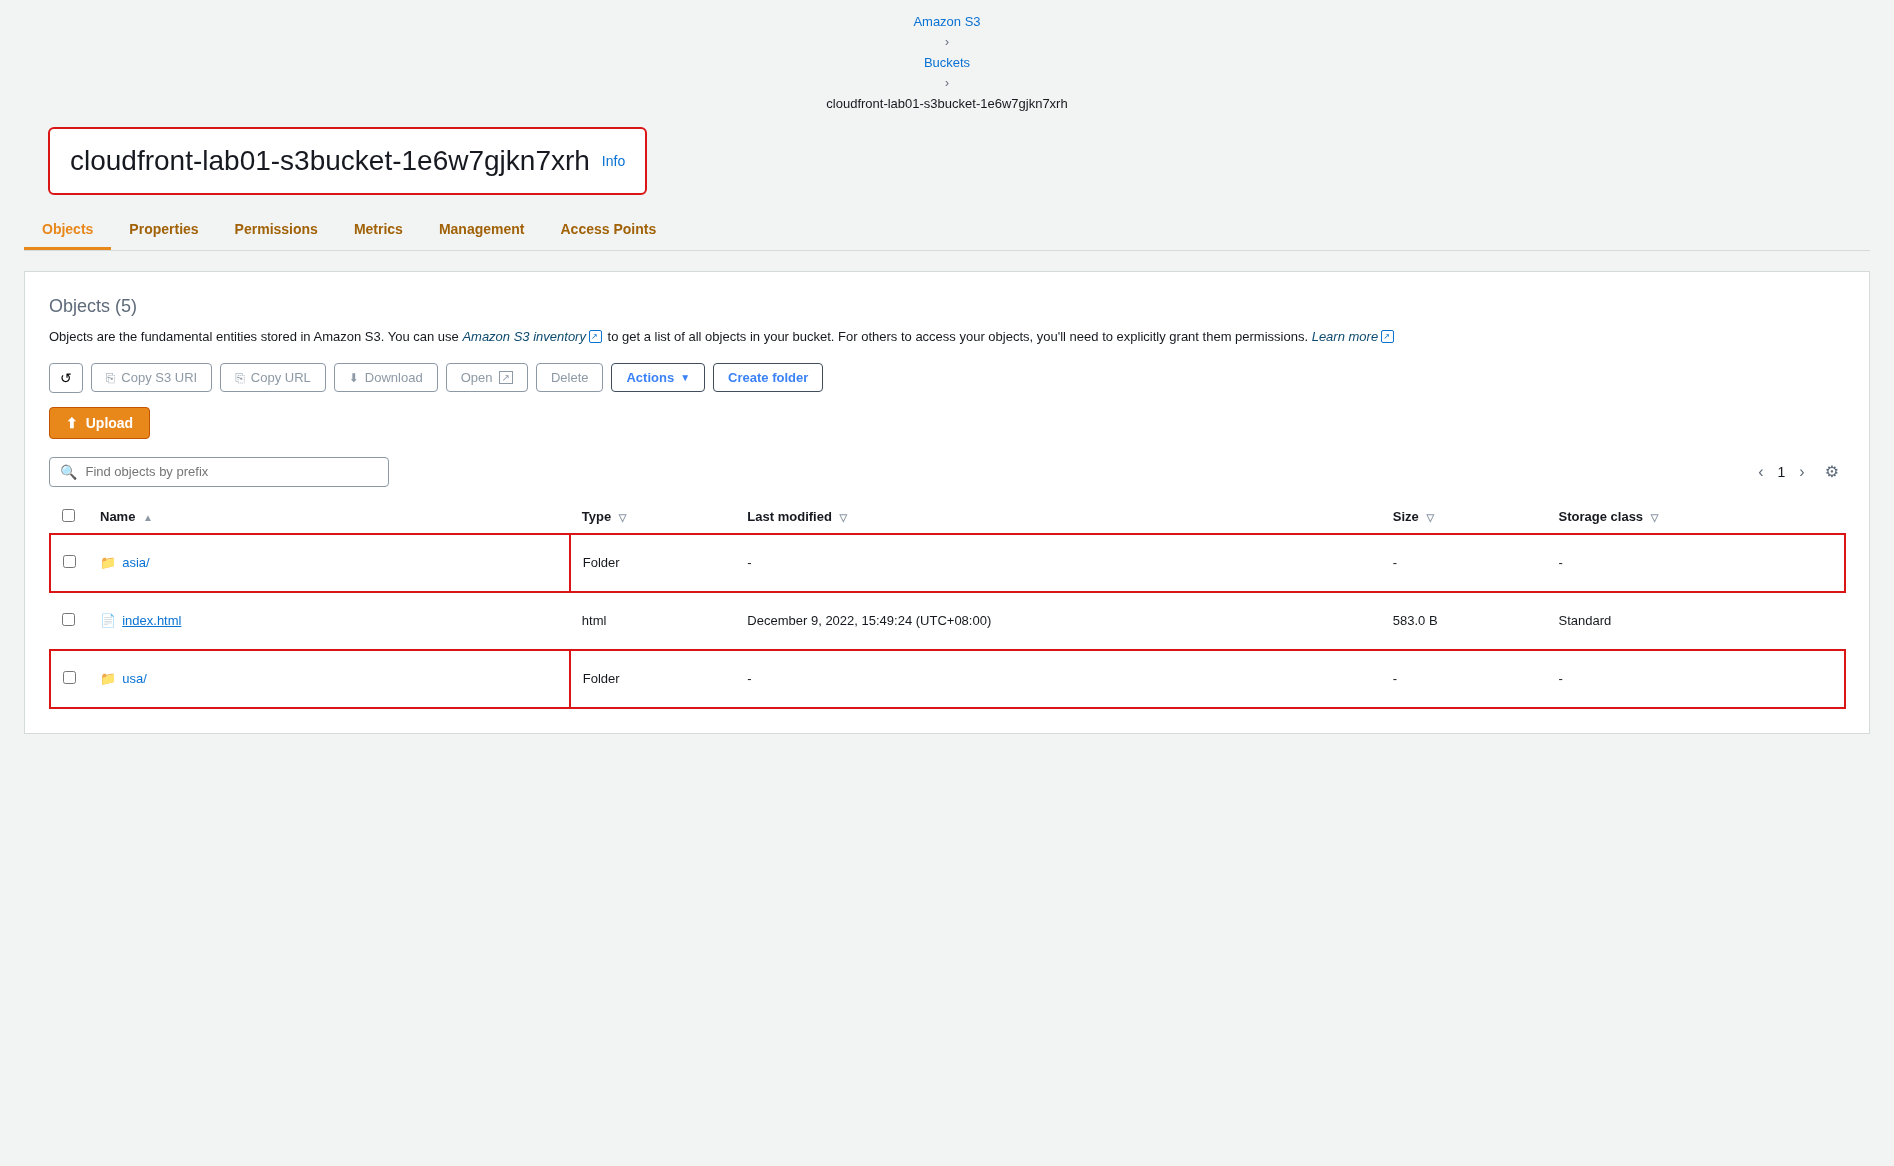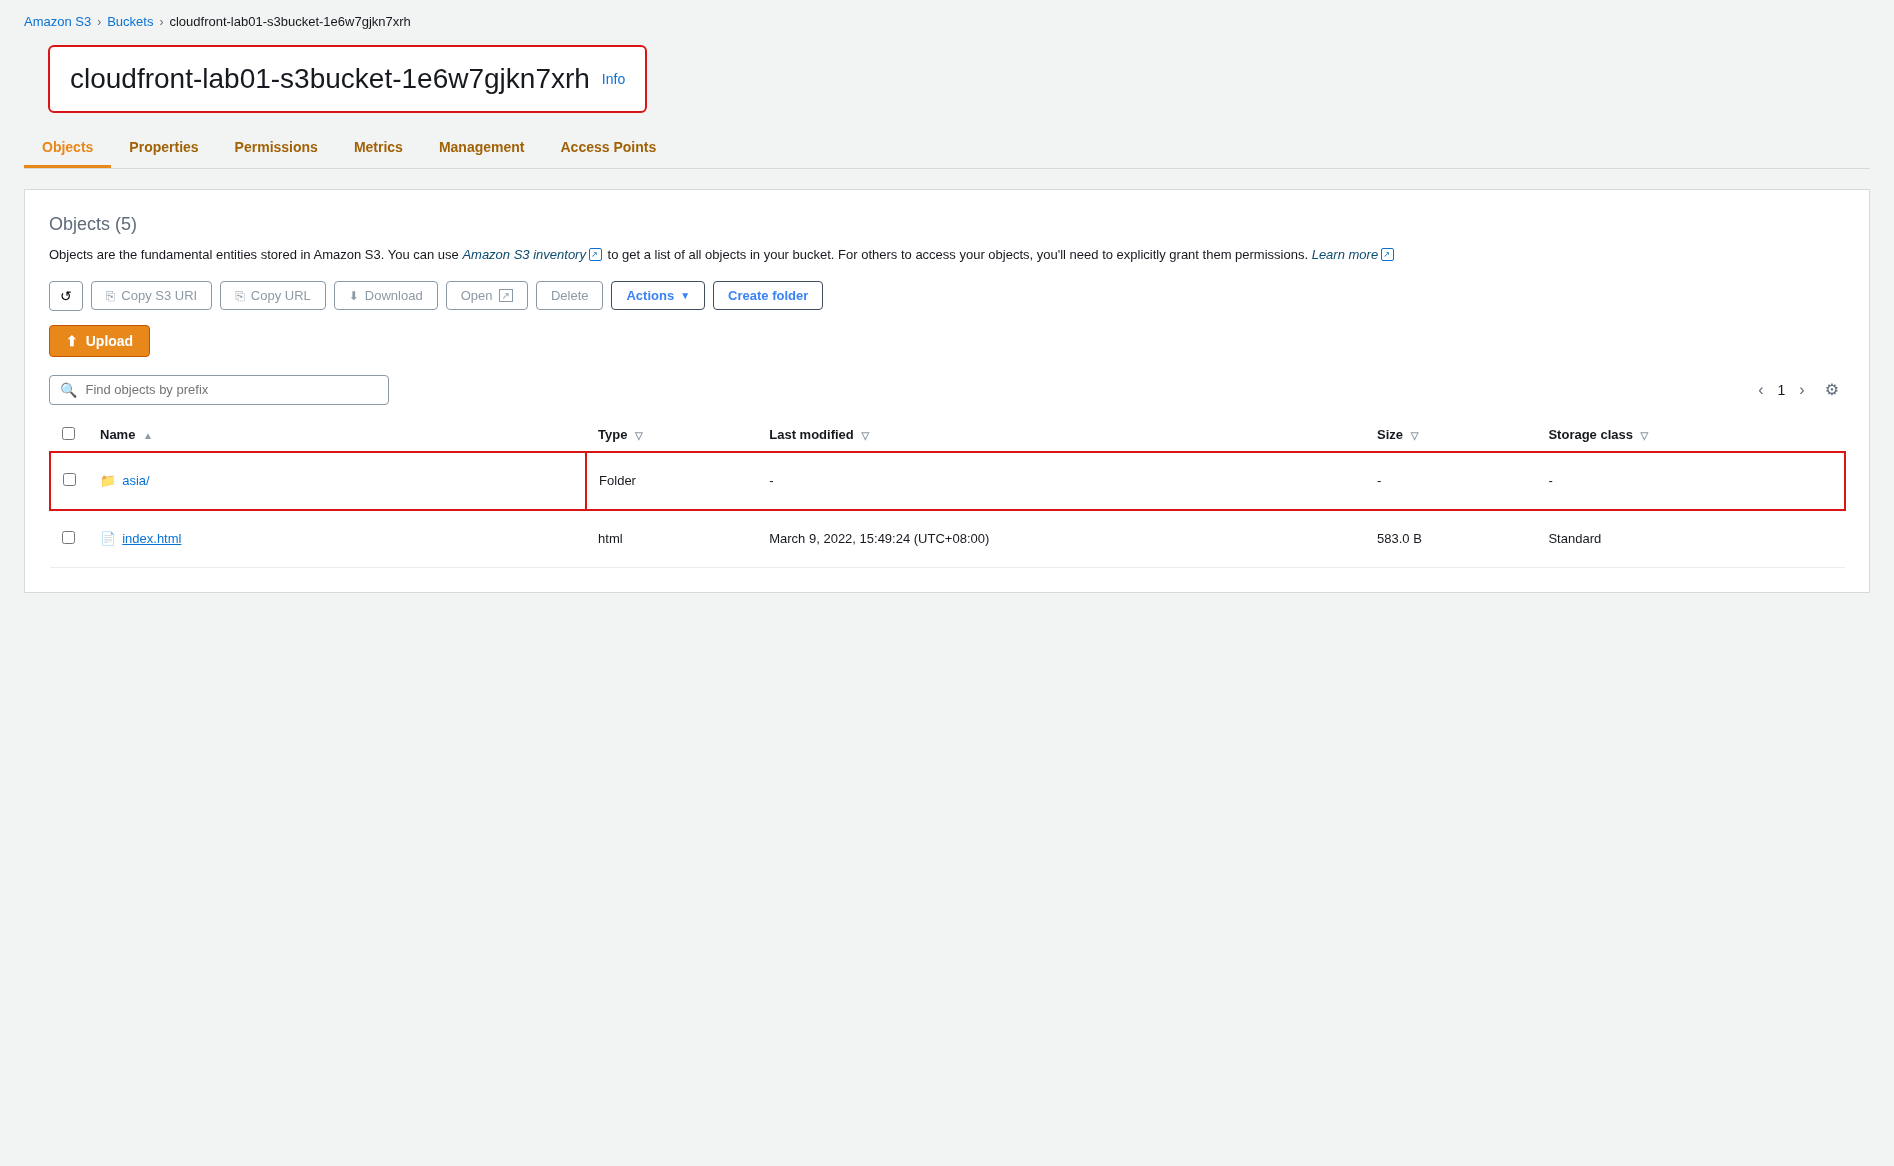--- a/index.html
+++ b/index.html
@@ -8,20 +8,21 @@
       background: #f2f3f3;
       font-size: 14px;
       color: #16191f;
     }
     .breadcrumb {
       display: flex;
       align-items: center;
       padding: 14px 24px 8px;
       font-size: 13px;
       gap: 6px;
+      flex-direction: column;
     }
     .breadcrumb a {
       color: #0972d3;
       text-decoration: none;
     }
     .breadcrumb-sep { color: #5f6b7a; font-size: 12px; }
     .breadcrumb-current { color: #16191f; }
 
     .page-title-box {
       margin: 8px 24px 16px;
@@ -355,20 +356,28 @@
           <td style="border-top: 2px solid rgb(217, 21, 21); border-bottom: 2px solid rgb(217, 21, 21); border-right: 2px solid rgb(217, 21, 21);"><span class="folder-icon">📁</span><a href="#" class="file-link">asia/</a></td>
           <td>Folder</td>
           <td>-</td>
           <td>-</td>
           <td>-</td>
         </tr>
         <tr>
           <td><input type="checkbox" style=""></td>
           <td><span class="file-icon">📄</span><a href="#" class="file-link" style="text-decoration: underline;">index.html</a></td>
           <td>html</td>
-          <td>March 9, 2022, 15:49:24 (UTC+08:00)</td>
+          <td>December 9, 2022, 15:49:24 (UTC+08:00)</td>
           <td>583.0 B</td>
           <td>Standard</td>
         </tr>
+        <tr style="outline: rgb(217, 21, 21) solid 2px; outline-offset: -1px;">
+          <td style="border-top: 2px solid rgb(217, 21, 21); border-bottom: 2px solid rgb(217, 21, 21); border-left: 2px solid rgb(217, 21, 21);"><input type="checkbox" style=""></td>
+          <td style="border-top: 2px solid rgb(217, 21, 21); border-bottom: 2px solid rgb(217, 21, 21); border-right: 2px solid rgb(217, 21, 21);"><span class="folder-icon">📁</span><a href="#" class="file-link">usa/</a></td>
+          <td>Folder</td>
+          <td>-</td>
+          <td>-</td>
+          <td>-</td>
+        </tr>
       </tbody>
   </table>
 
 </div>
 
 </body></html>

